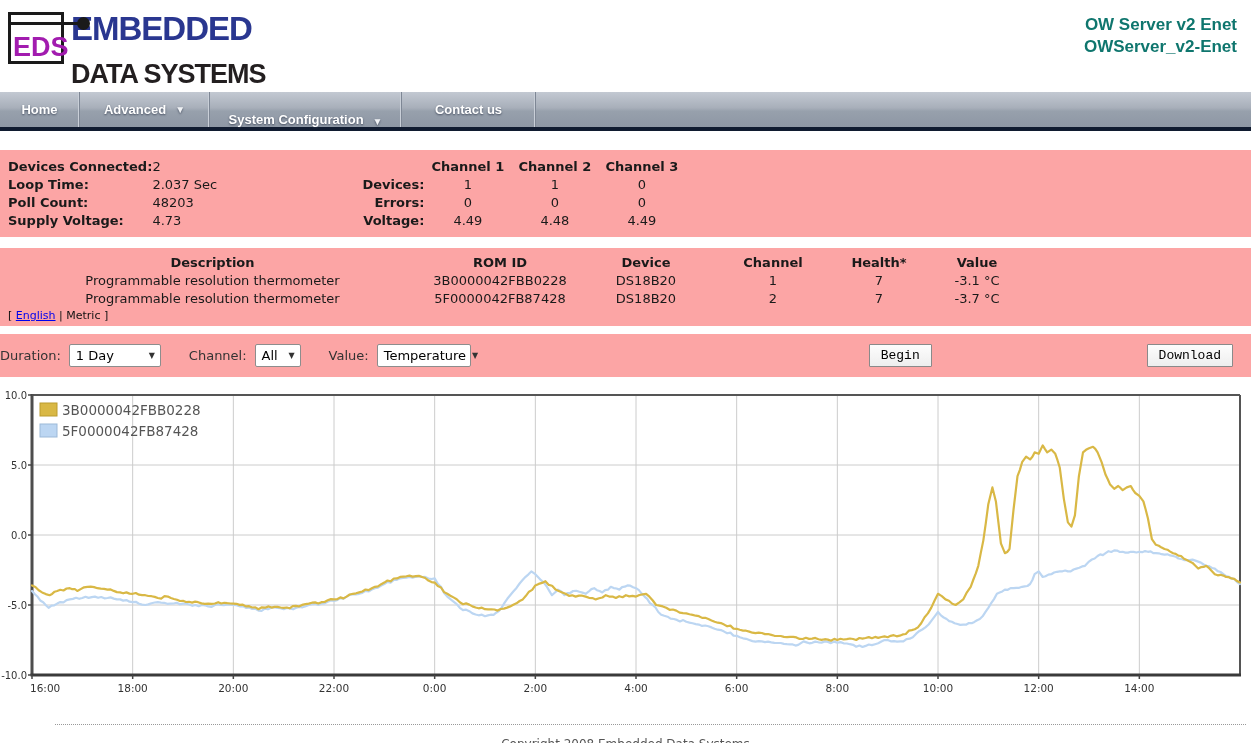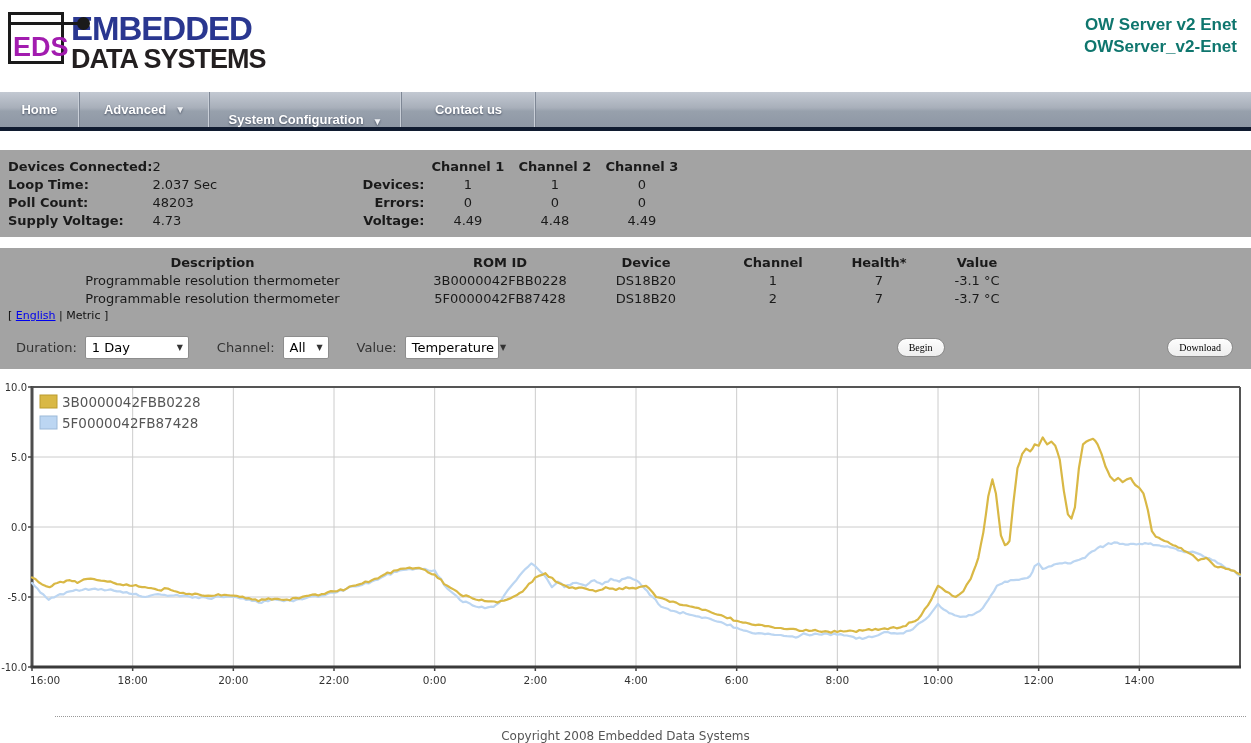--- a/index.html
+++ b/index.html
@@ -16,21 +16,21 @@
   }
   .logo-box .eds {
     position: absolute; left: 2px; bottom: -2px;
     font-family: "Liberation Sans", sans-serif; font-weight: bold;
     font-size: 27px; color: #a21caf; letter-spacing: 0px;
   }
   .logo-wire { position: absolute; left: -3px; top: 7px; width: 74px; height: 3px; background: #1a1a1a; }
   .logo-dot { position: absolute; left: 66px; top: 2px; width: 13px; height: 13px; border-radius: 50%; background: #1a1a1a; }
   .logo-text { line-height: 1; font-family: "Liberation Sans", sans-serif; font-weight: bold; }
   .logo-text .l1 { font-size: 33px; letter-spacing: -1px; color: #2a3790; }
-  .logo-text .l2 { font-size: 27px; letter-spacing: -1px; color: #231f20; margin-top: 1px; text-align: right; }
+  .logo-text .l2 { font-size: 27px; letter-spacing: -1px; color: #231f20; margin-top: 16px; text-align: right; }
   .titles {
     position: absolute; right: 14px; top: 14px; text-align: right;
     font-family: "Liberation Sans", sans-serif; font-weight: bold;
     font-size: 17px; line-height: 22px; color: #0f766e;
   }
   
   .nav {
     height: 39px; display: flex; align-items: stretch;
     background: linear-gradient(to bottom, #c3c9d2 0%, #a8afba 45%, #97a0ac 55%, #8e97a4 100%);
     border-bottom: 4px solid #101b30;
@@ -38,50 +38,50 @@
   .nav-item {
     display: flex; align-items: center; justify-content: center;
     padding: 0 24px; cursor: pointer;
     border-right: 1px solid #7e8795; box-shadow: inset -1px 0 0 #c9cfd8;
     font-family: "Liberation Sans", sans-serif; font-weight: bold; font-size: 13px;
     color: #ffffff; text-shadow: 0 1px 2px rgba(40,50,70,0.75); white-space: nowrap;
   }
   .nav-item .chev { font-size: 10px; margin-left: 9px; color: #f0f2f5; }
   .nav-item.w1 { width: 80px; } .nav-item.w2 { width: 130px; } .nav-item.w3 { width: 192px; align-items: flex-end; } .nav-item.w4 { width: 134px; }
   
-  .band { background: #a3a3a3; width: 100%; }
+  .band { background: #fca5a5; width: 100%; }
   .status-band { margin-top: 19px; padding: 7px 0 8px 0; }
   table.status { border-collapse: collapse; font-size: 13px; }
   table.status td { padding: 1px 0; height: 18px; white-space: nowrap; }
   table.status .lbl { font-weight: bold; padding-left: 8px; width: 152px; }
   table.status .val { width: 200px; }
   table.status .mid { font-weight: bold; text-align: right; width: 72px; }
   table.status .ch  { text-align: center; width: 87px; }
   table.status .chh { text-align: center; width: 87px; font-weight: bold; }
   .device-band { margin-top: 11px; padding: 5px 0 4px 0; }
   table.devices { border-collapse: collapse; font-size: 13px; width: 100%; table-layout: fixed; }
   table.devices td, table.devices th { padding: 1px 0; height: 18px; text-align: center; white-space: nowrap; overflow: hidden; }
   table.devices th { font-weight: bold; }
   .dev-foot { display: flex; justify-content: space-between; align-items: flex-end; font-size: 11px; padding: 2px 8px 0 8px; color: #111; }
   .units a { color: #0000ee; text-decoration: underline; cursor: pointer; }
   
-  .controls-band { margin-top: 0; height: 43px; display: flex; align-items: center; padding-left: 16px; font-size: 13px; color: #333; }
+  .controls-band { margin-top: 8px; height: 43px; display: flex; align-items: center; padding-left: 0; font-size: 13px; color: #333; }
   .sel {
     display: inline-flex; align-items: center; justify-content: space-between;
     background: #fff; border: 1px solid #8d8d8d; border-radius: 2px;
     height: 23px; padding: 0 5px 0 6px; margin-left: 8px; font-size: 13px; color: #000; cursor: pointer;
   }
   .sel .arrow { font-size: 8px; color: #333; margin-left: 6px; }
-  .sel.duration { width: 104px; } .sel.channel { width: 46px; } .sel.value { width: 94px; }
+  .sel.duration { width: 92px; } .sel.channel { width: 46px; } .sel.value { width: 94px; }
   .ctl-label { margin-left: 28px; }
   .ctl-label.first { margin-left: 0; }
   .btn {
-    font-family: Liberation Serif, serif; font-size: 10px; color: #000;
+    font-family: Liberation Mono, monospace; font-size: 13px; color: #000;
     background: linear-gradient(#fdfdfd, #eeeeee); border: 1px solid #8a8a8a;
-    border-radius: 10px; padding: 3px 11px; cursor: pointer;
+    border-radius: 1px; padding: 3px 11px; cursor: pointer;
   }
   .btn.begin { margin-left: 398px; }
   .btn.download { margin-left: auto; margin-right: 18px; }
   
   .chart-wrap { margin-top: 10px; position: relative; }
   
   .foot-rule { border-top: 1px dotted #999; margin: 21px 5px 0 55px; height: 0; }
   .copyright { text-align: center; font-size: 12px; color: #555; margin-top: 12px; }
 </style>
 </head>

